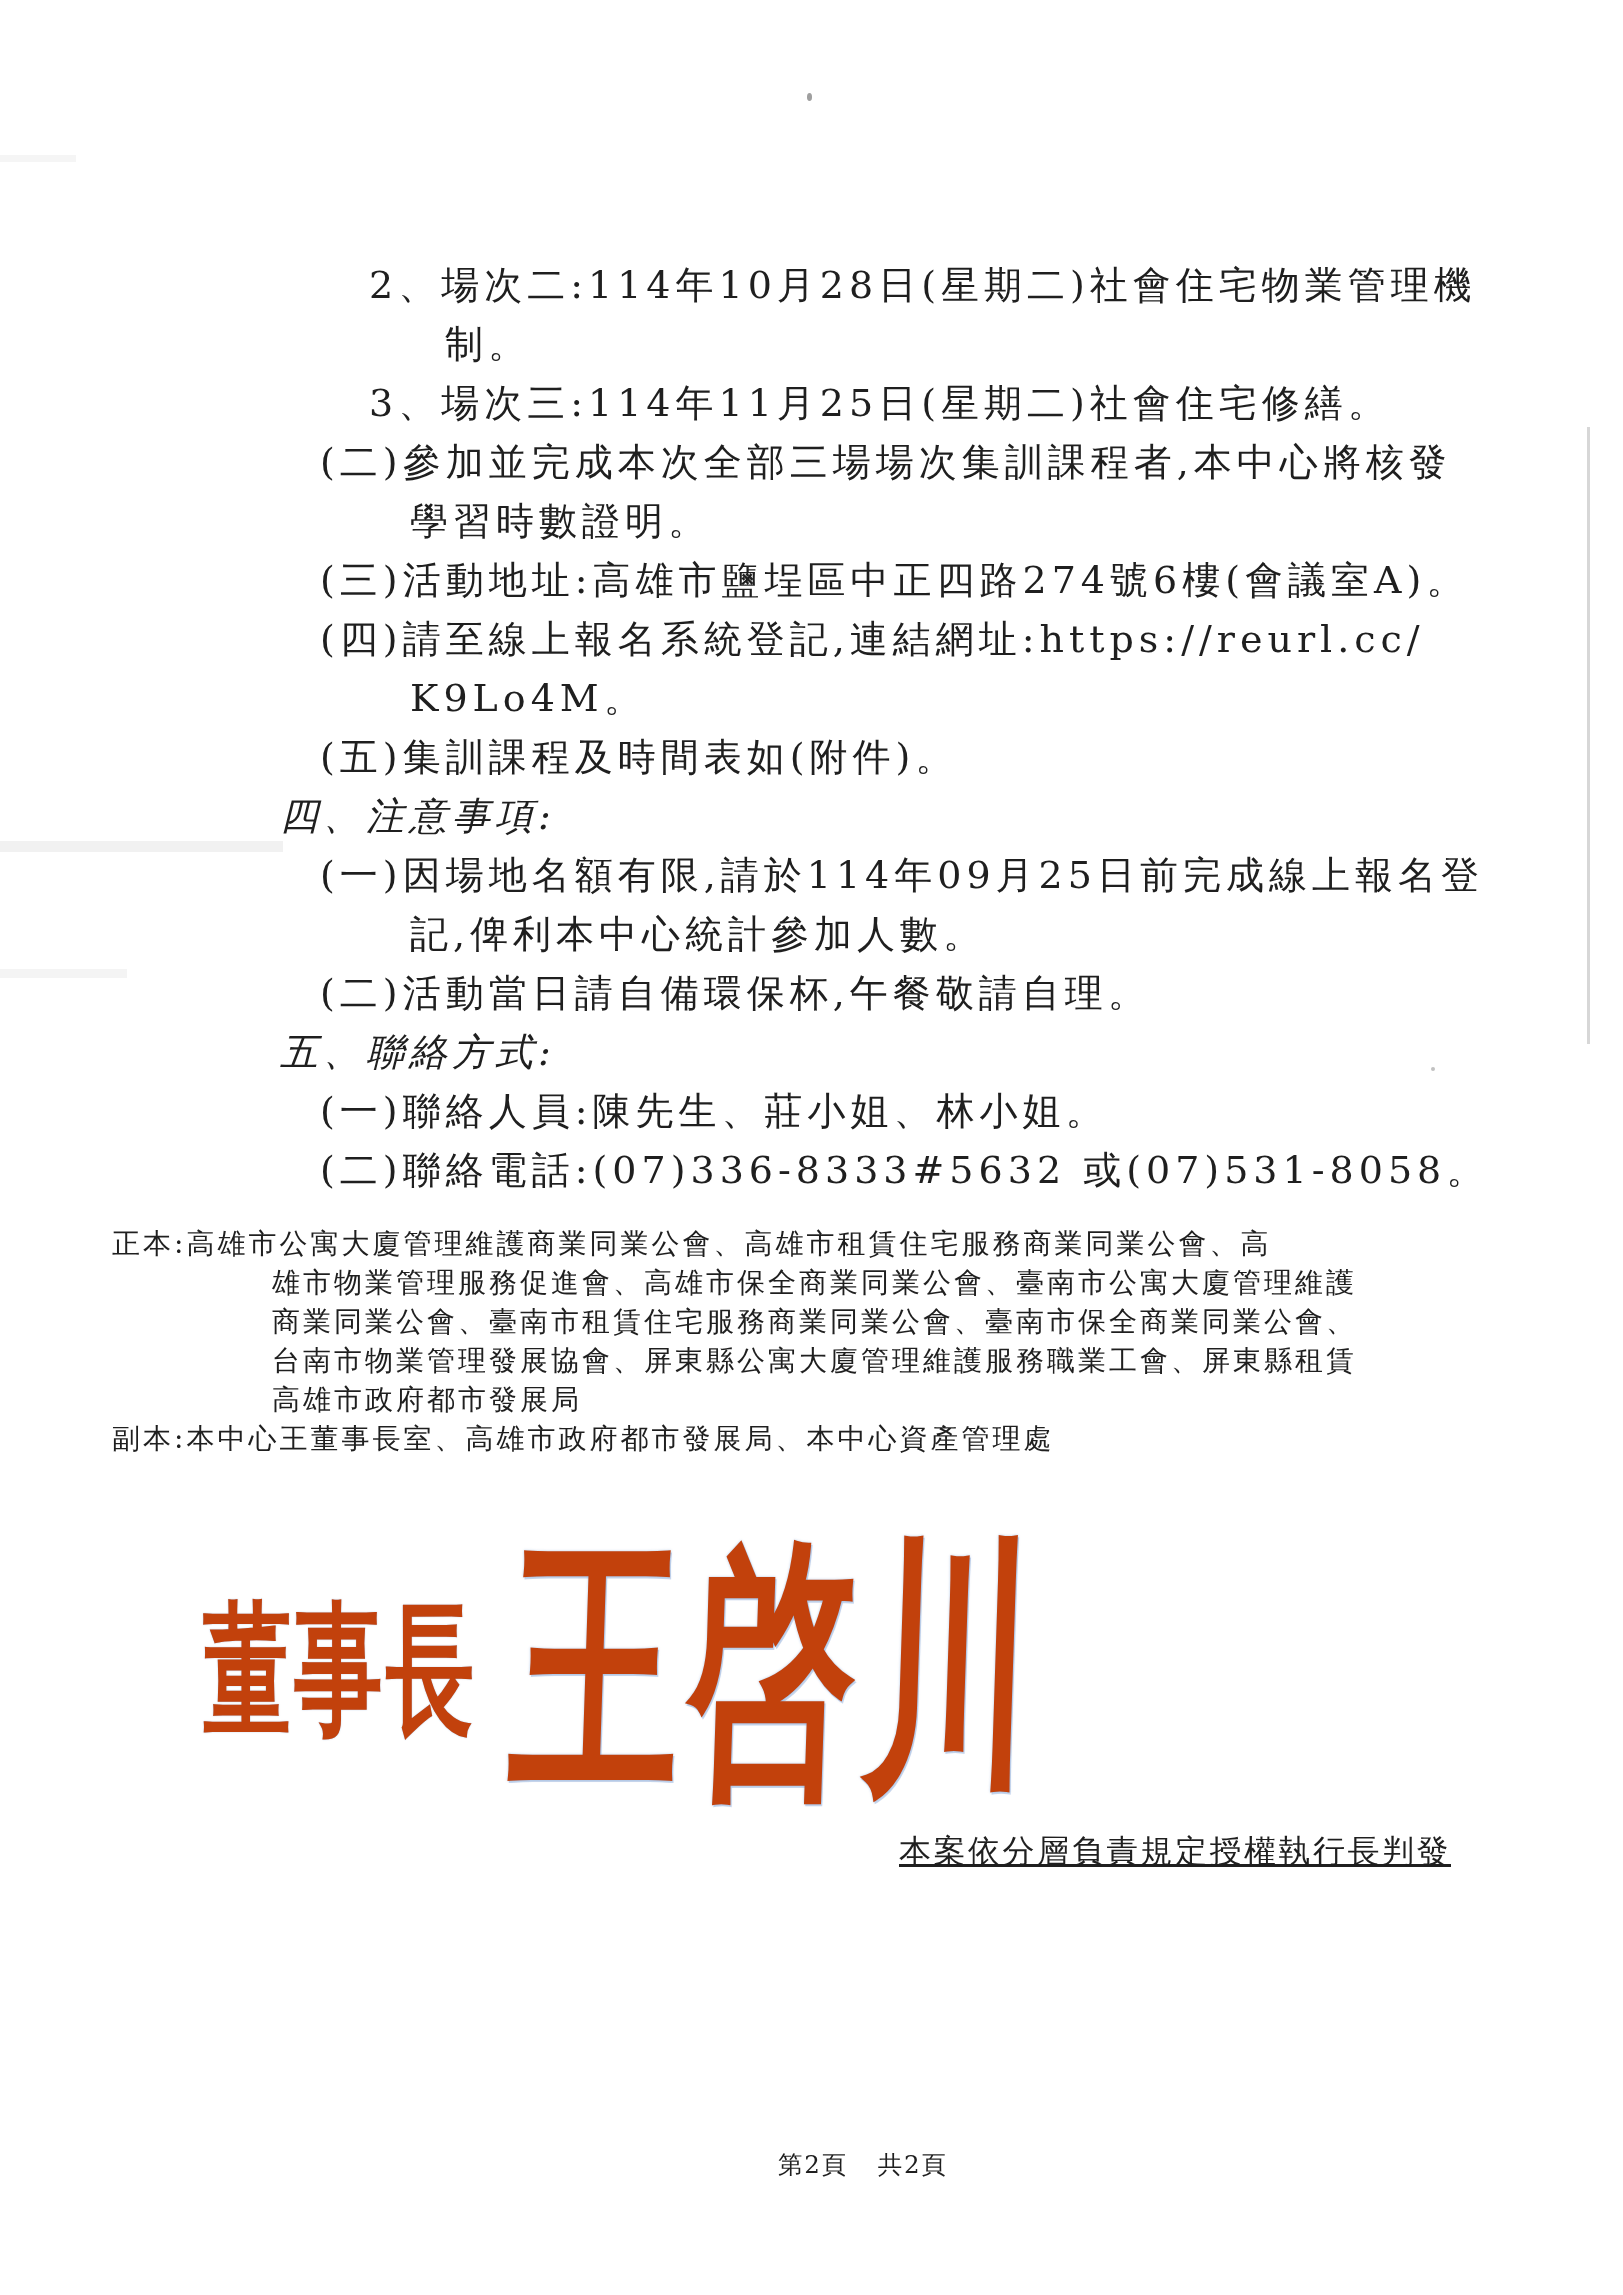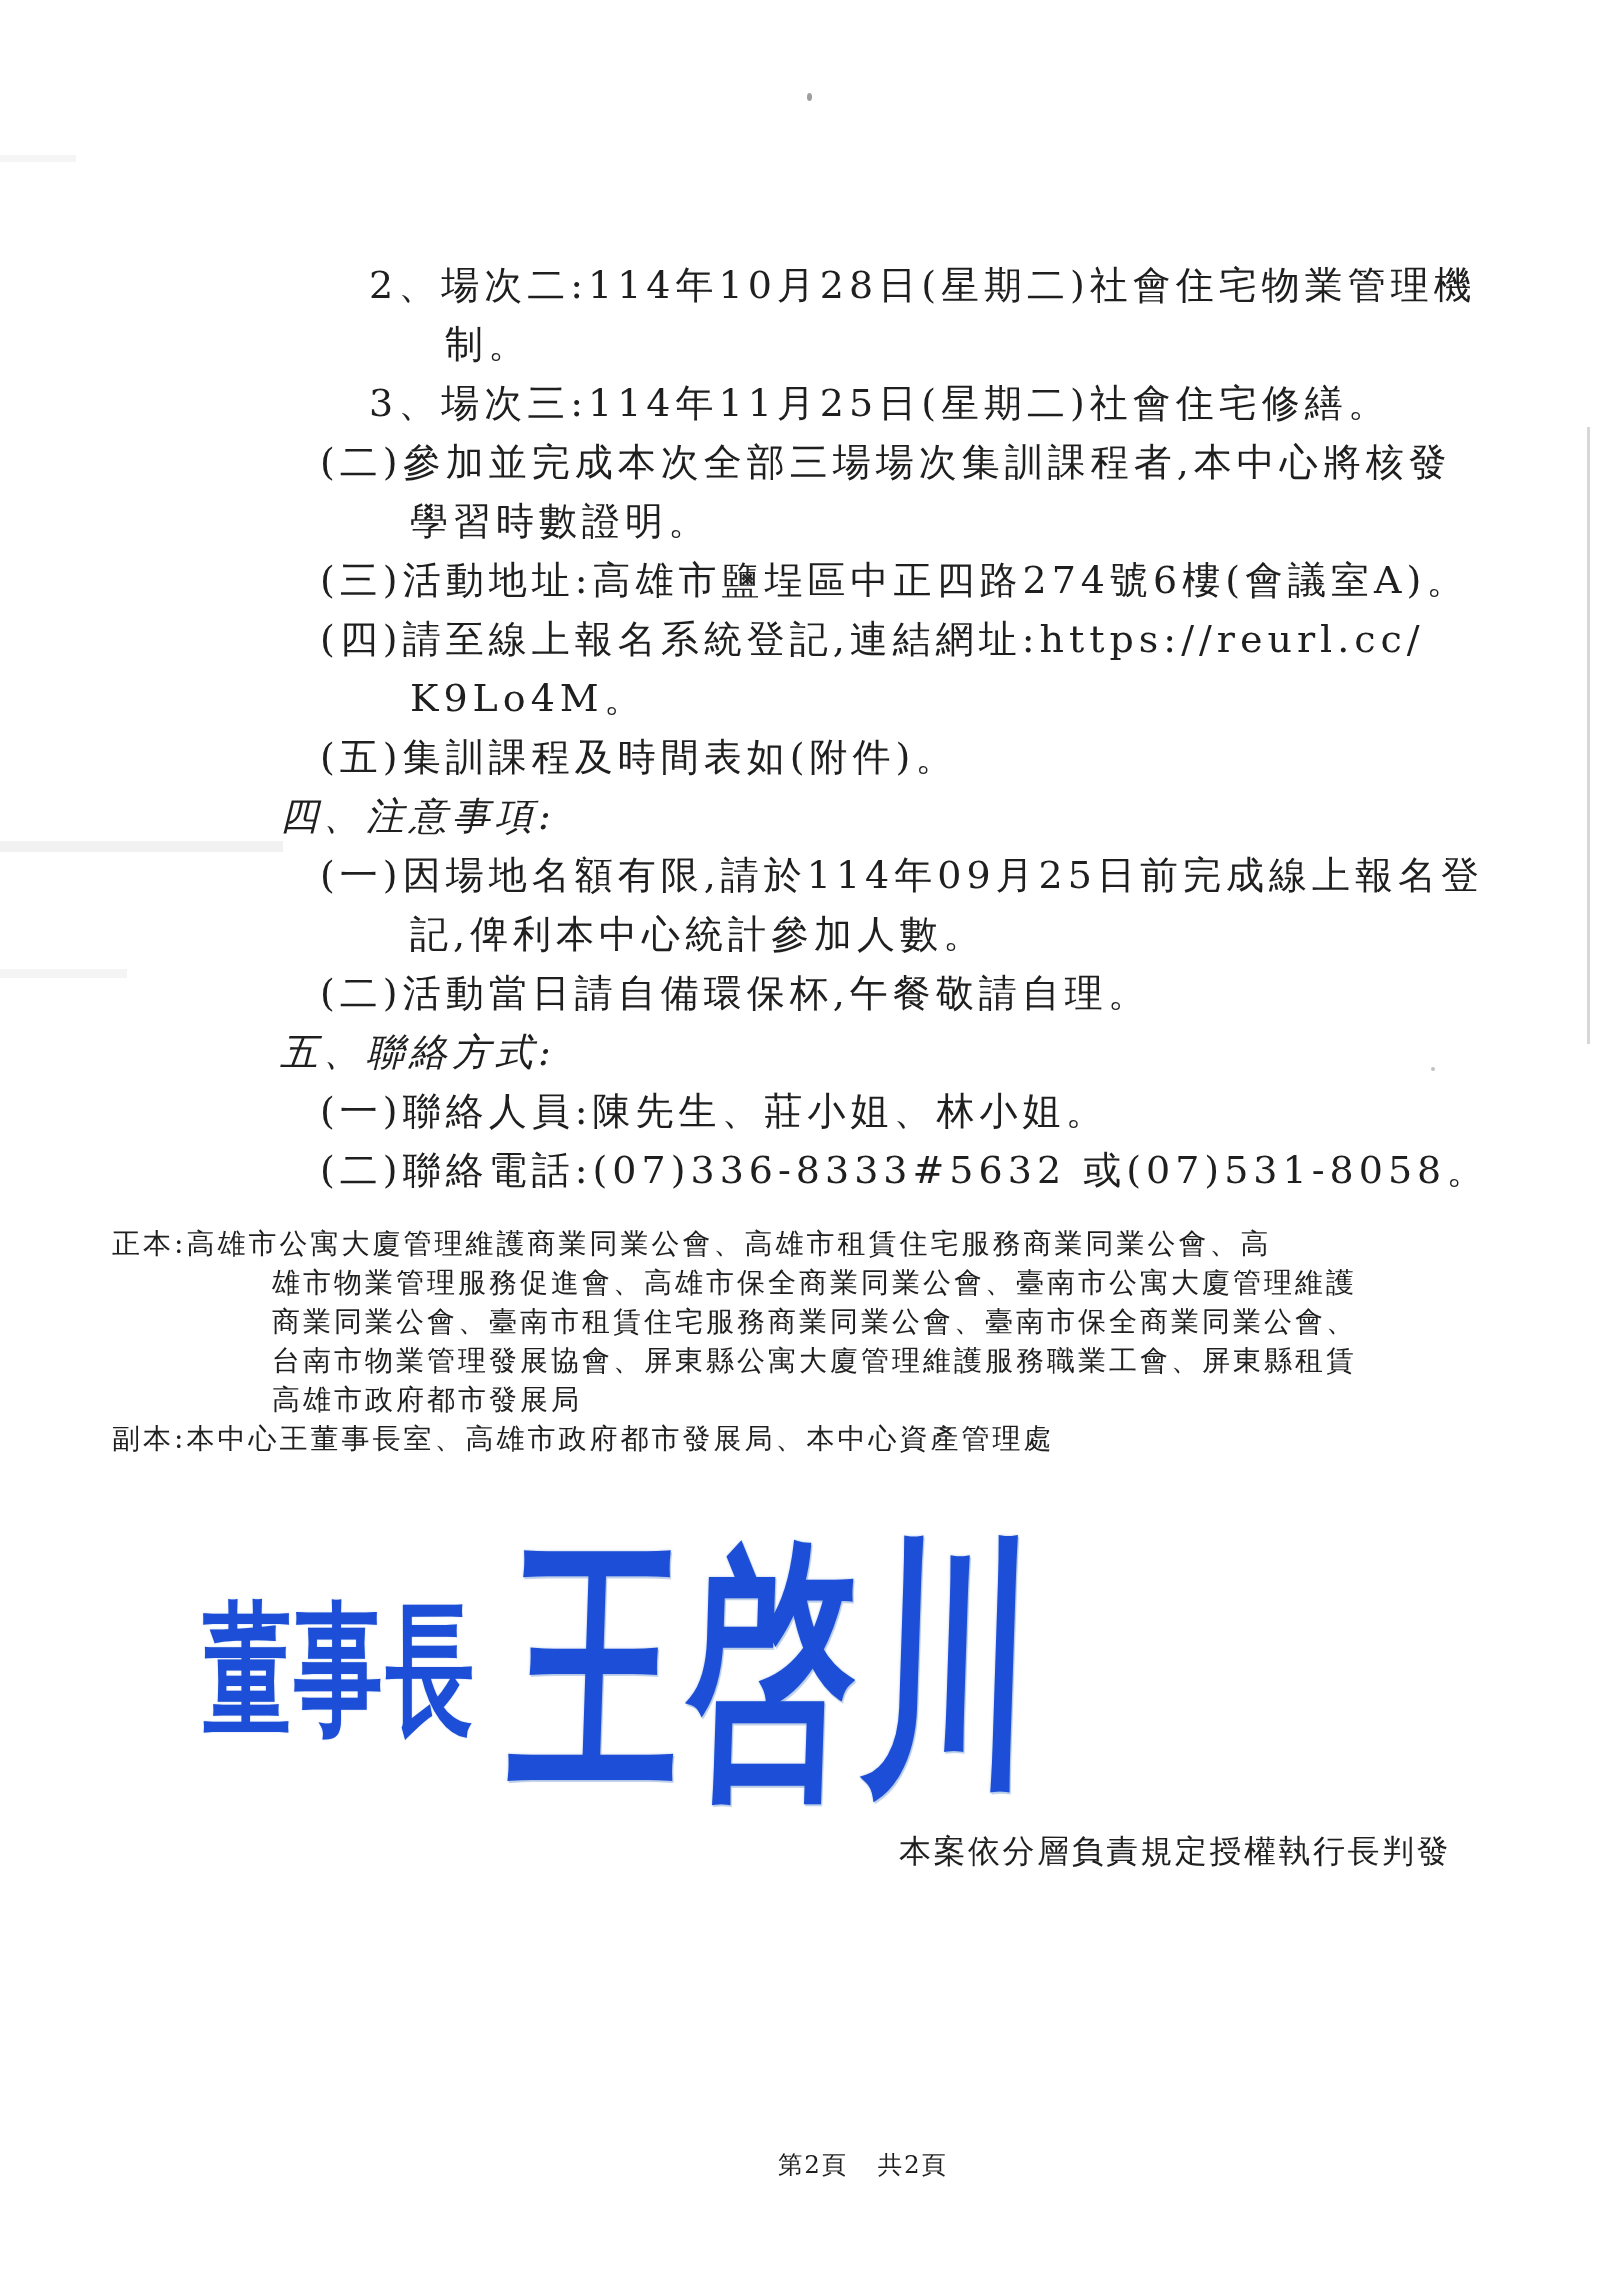--- a/index.html
+++ b/index.html
@@ -24,35 +24,35 @@
   
   .recipients { position:absolute; top:1224px; left:0; width:1623px; }
   .rline { height:39px; line-height:39px; font-size:28px; letter-spacing:3px; white-space:nowrap; }
   .r0 { padding-left:112px; }
   .r1 { padding-left:272px; }
 
   
   .signature {
     position:absolute; left:203px; top:1507px; height:330px;
     display:flex; align-items:center;
-    color:#1d4ed8; font-weight:bold; white-space:nowrap;
+    color:#c2410c; font-weight:bold; white-space:nowrap;
   }
   .sig-title {
     font-size:140px; letter-spacing:5px;
     transform:scale(0.63,1.02); transform-origin:left center;
     text-shadow:0 0 1.7px rgba(47,104,186,0.45);
   }
   .sig-name {
     font-size:211px; letter-spacing:10px; margin-left:-127px;
     transform:scale(0.80,1.28) skewX(-3deg); transform-origin:left center;
     text-shadow:0 0 2.5px rgba(47,104,186,0.4), 1.7px 1.7px 0 rgba(47,104,186,0.25);
   }
 
   
-  .note { position:absolute; left:899px; top:1830px; font-size:32px; letter-spacing:2.5px; white-space:nowrap; }
+  .note { position:absolute; left:899px; top:1830px; font-size:32px; letter-spacing:2.5px; white-space:nowrap;text-decoration:underline; }
 
   
   .pfooter { position:absolute; left:778px; top:2148px; display:flex; gap:30px; font-size:24.5px; letter-spacing:1.7px; }
 
   
   .artifact { position:absolute; pointer-events:none; }
   .streak1 { left:0; top:841px;  width:283px; height:11px; background:rgba(170,170,170,0.16); }
   .streak2 { left:0; top:969px; width:127px; height:8.5px; background:rgba(170,170,170,0.13); }
   .streak3 { left:0; top:155px;  width:76px;  height:6.8px;  background:rgba(170,170,170,0.12); }
   .edge-line { left:1587px; top:427px; width:2.5px; height:617px; background:rgba(110,110,110,0.28); }

